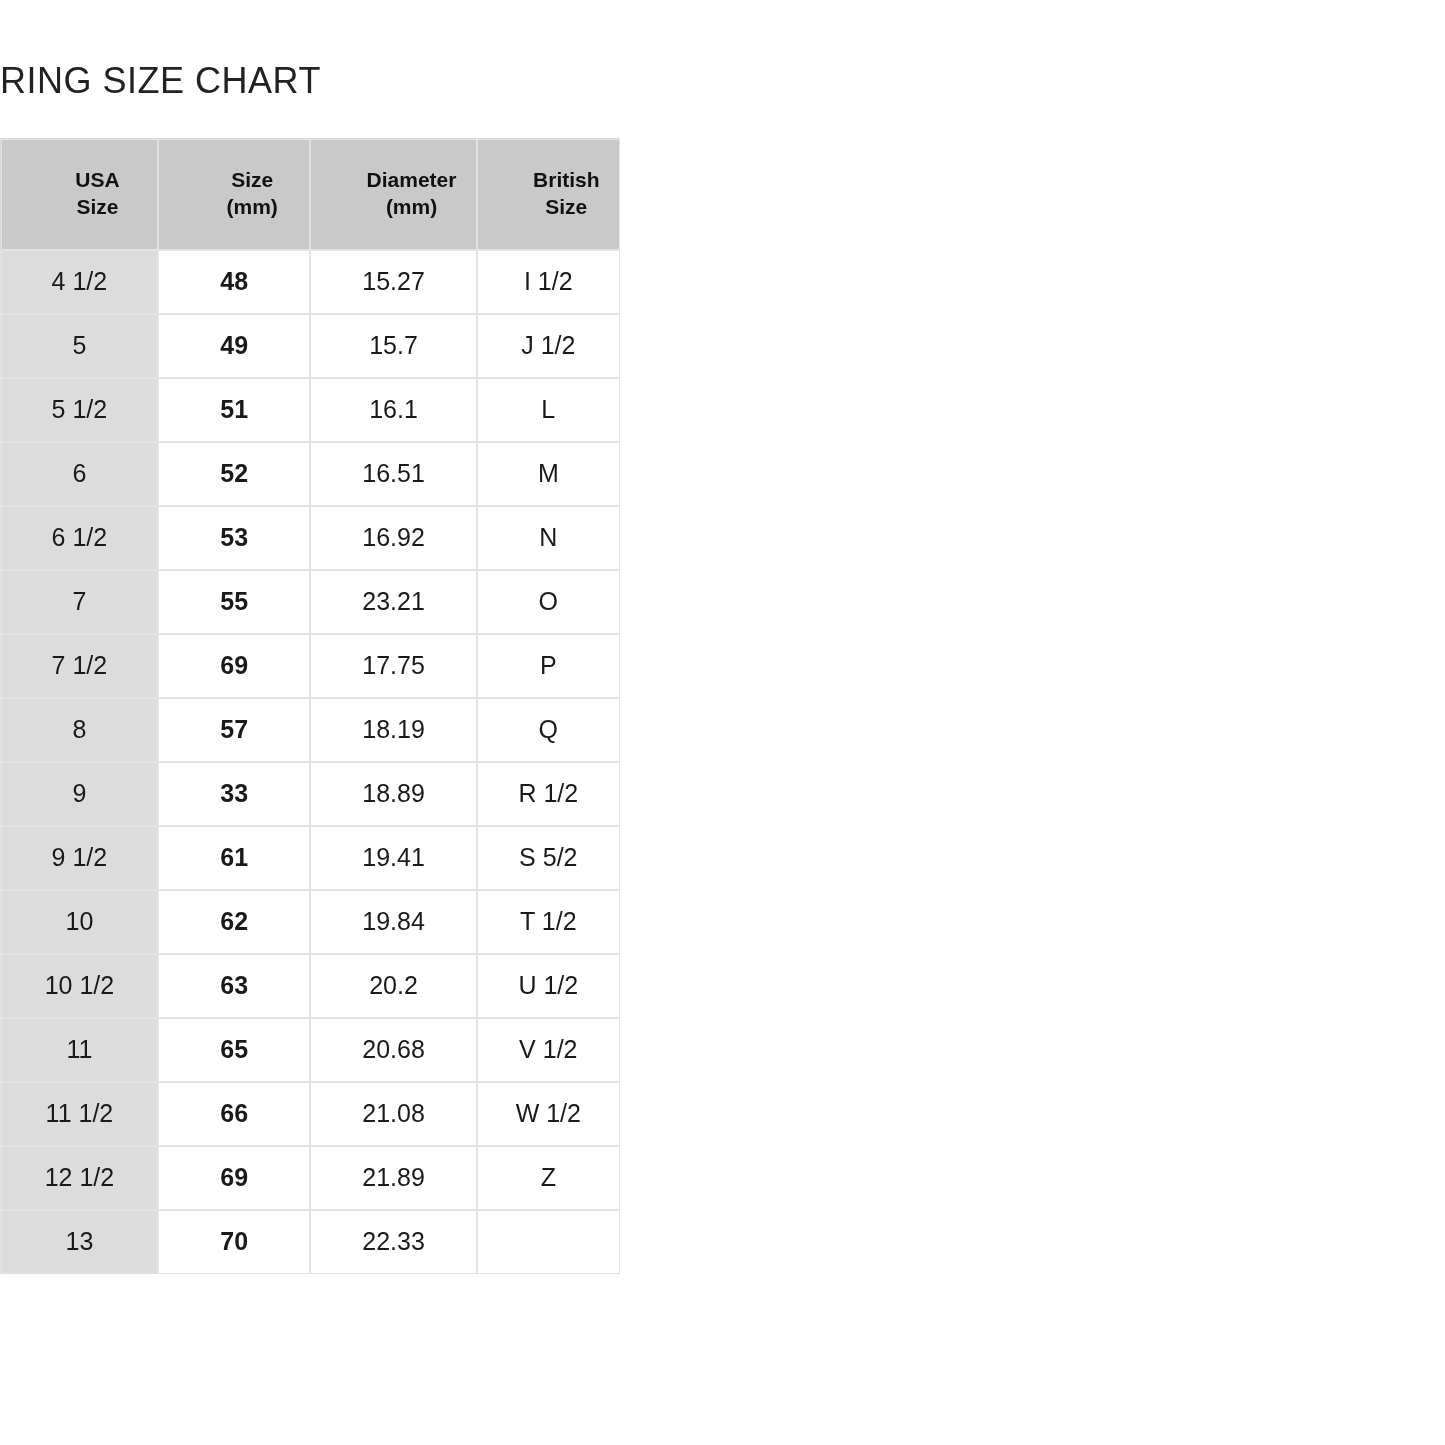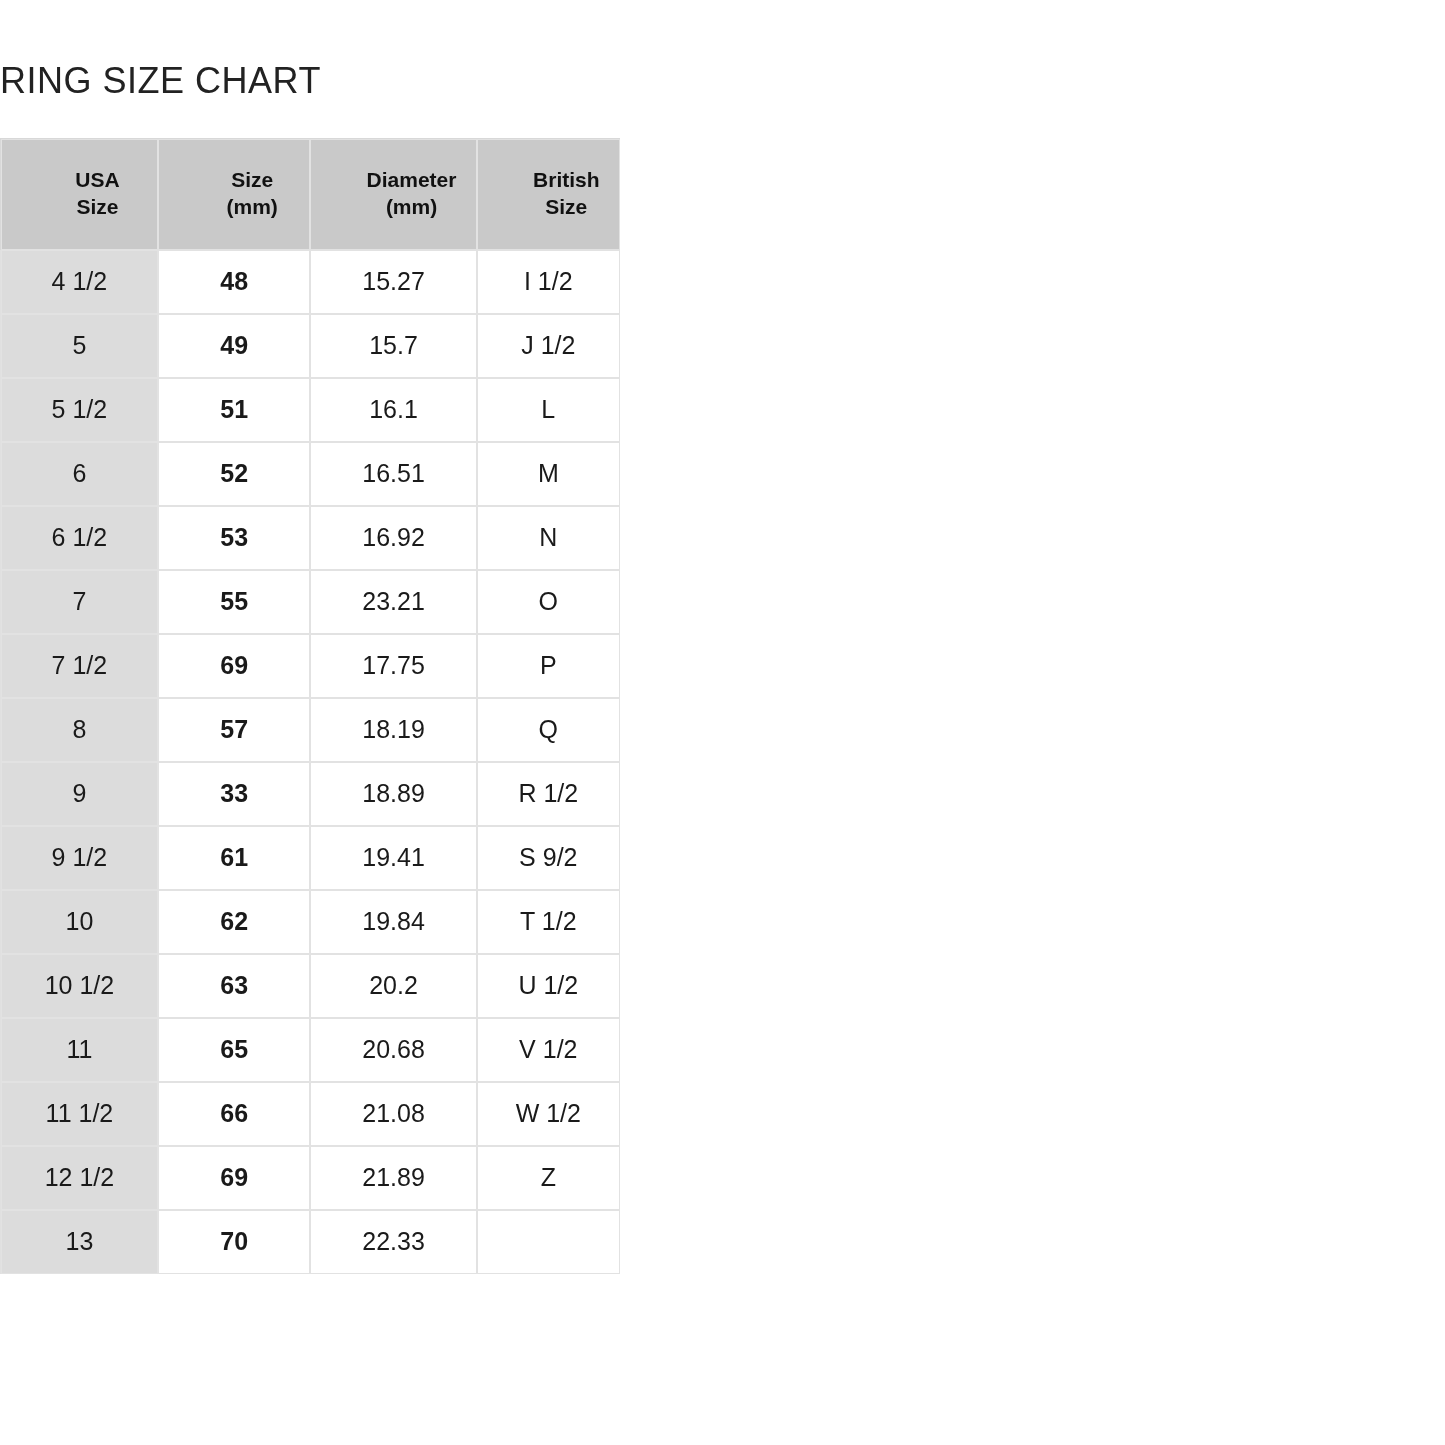--- a/index.html
+++ b/index.html
@@ -178,21 +178,21 @@
         <tr>
           <td class="col-usa">9</td>
           <td class="col-mm">33</td>
           <td class="col-dia">18.89</td>
           <td class="col-brit">R 1/2</td>
         </tr>
         <tr>
           <td class="col-usa">9 1/2</td>
           <td class="col-mm">61</td>
           <td class="col-dia">19.41</td>
-          <td class="col-brit">S 9/2</td>
+          <td class="col-brit">S 5/2</td>
         </tr>
         <tr>
           <td class="col-usa">10</td>
           <td class="col-mm">62</td>
           <td class="col-dia">19.84</td>
           <td class="col-brit">T 1/2</td>
         </tr>
         <tr>
           <td class="col-usa">10 1/2</td>
           <td class="col-mm">63</td>

